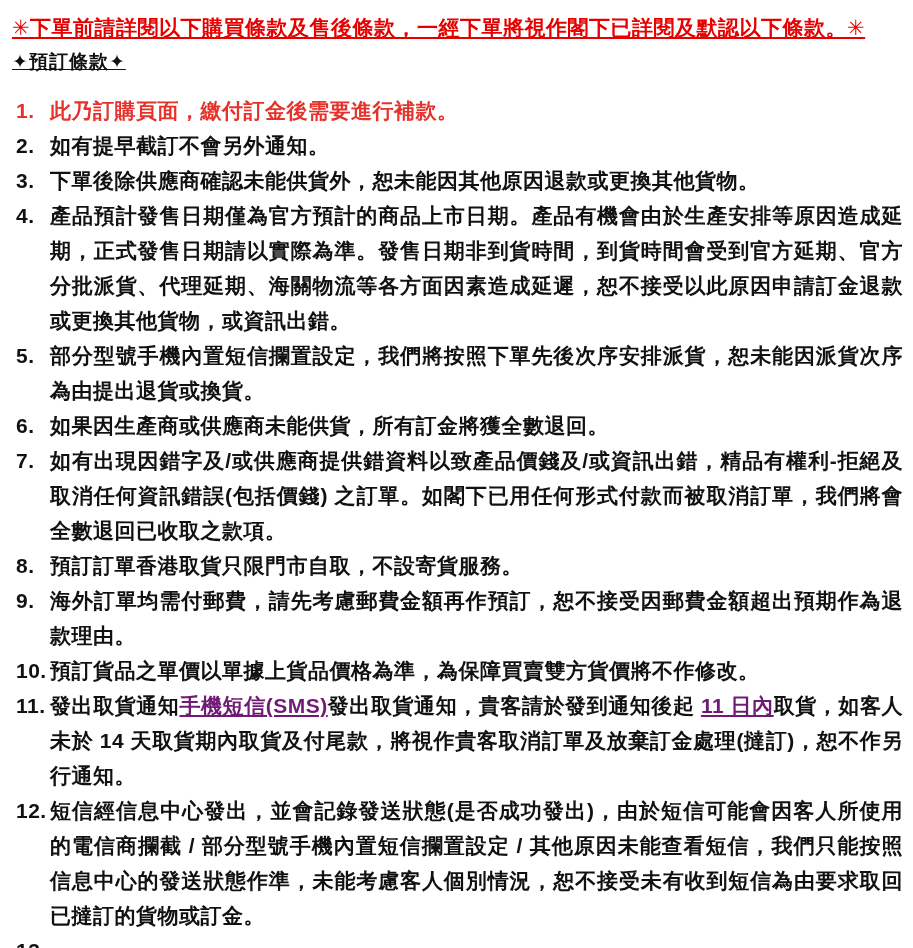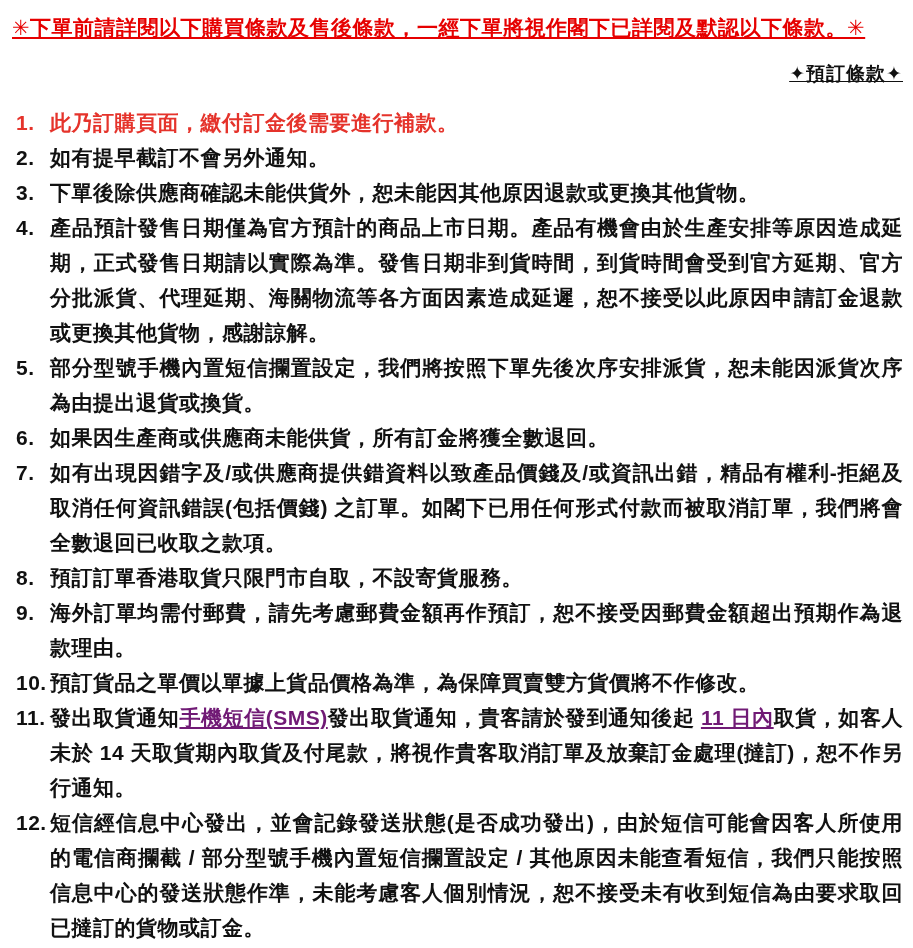--- a/index.html
+++ b/index.html
@@ -25,23 +25,22 @@
     line-height: 27px;
     text-decoration: underline;
     margin: 2px 0 0 2px;
     letter-spacing: 0.5px;
   }
   .section-heading {
     color: #111111;
     font-size: 19px;
     line-height: 24px;
     text-decoration: underline;
-    margin: 21px 0 0 2px;
+    margin: 9px 0 0 2px;
     letter-spacing: 1px;
-    text-align: right;
   }
   ol.terms {
     list-style: none;
     margin: 19px 0 0 0;
     padding: 0;
     font-size: 21px;
     line-height: 35px;
   }
   ol.terms li {
     position: relative;
@@ -84,21 +83,21 @@
       <span class="txt">如有提早截訂不會另外通知。</span>
     </li>
 
     <li>
       <span class="num">3.</span>
       <span class="txt">下單後除供應商確認未能供貨外，恕未能因其他原因退款或更換其他貨物。</span>
     </li>
 
     <li>
       <span class="num">4.</span>
-      <span class="txt">產品預計發售日期僅為官方預計的商品上市日期。產品有機會由於生產安排等原因造成延期，正式發售日期請以實際為準。發售日期非到貨時間，到貨時間會受到官方延期、官方分批派貨、代理延期、海關物流等各方面因素造成延遲，恕不接受以此原因申請訂金退款或更換其他貨物，感謝諒解。</span>
+      <span class="txt">產品預計發售日期僅為官方預計的商品上市日期。產品有機會由於生產安排等原因造成延期，正式發售日期請以實際為準。發售日期非到貨時間，到貨時間會受到官方延期、官方分批派貨、代理延期、海關物流等各方面因素造成延遲，恕不接受以此原因申請訂金退款或更換其他貨物，或資訊出錯。</span>
     </li>
 
     <li>
       <span class="num">5.</span>
       <span class="txt">部分型號手機內置短信攔置設定，我們將按照下單先後次序安排派貨，恕未能因派貨次序為由提出退貨或換貨。</span>
     </li>
 
     <li>
       <span class="num">6.</span>
       <span class="txt">如果因生產商或供應商未能供貨，所有訂金將獲全數退回。</span>

